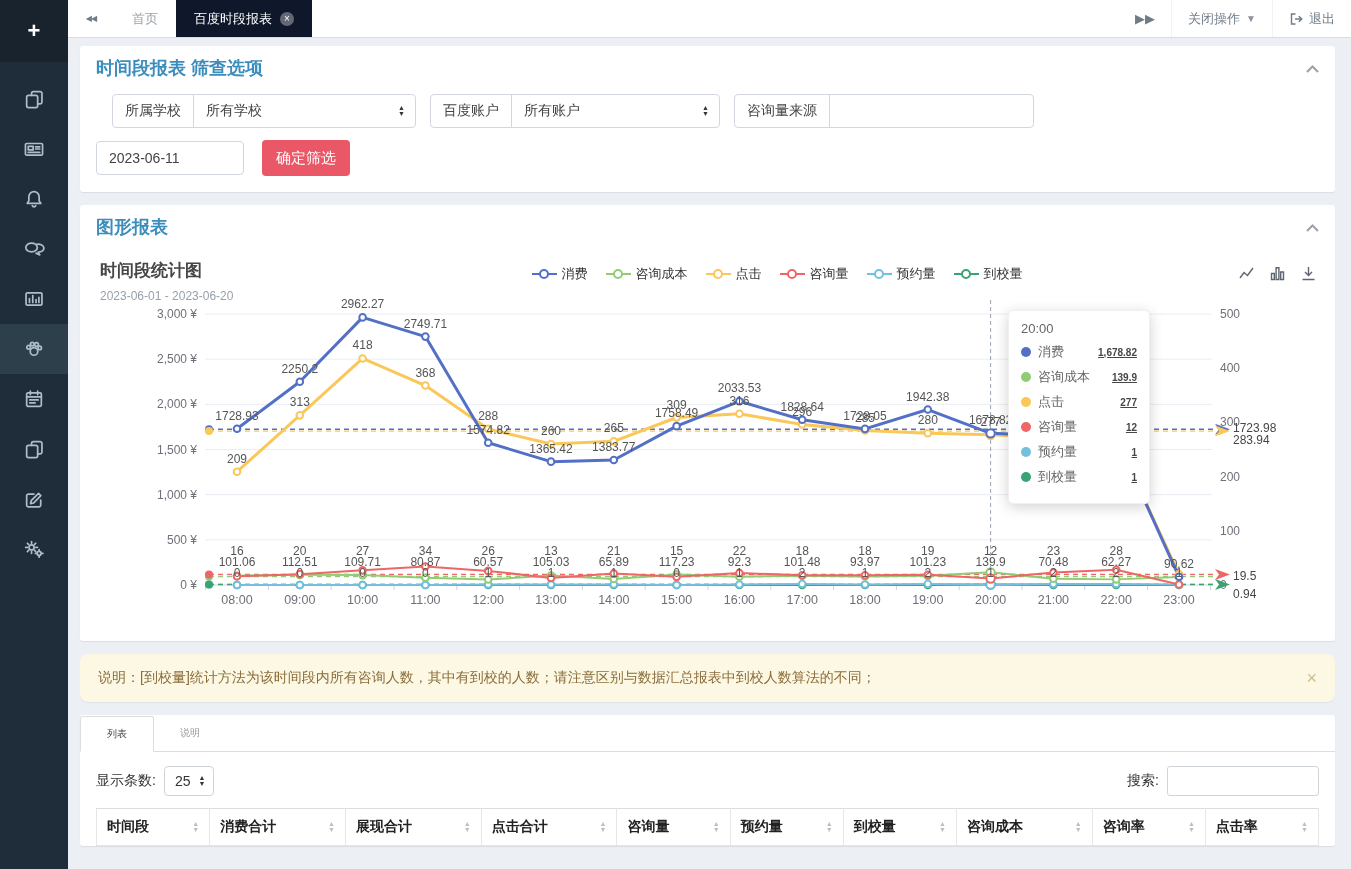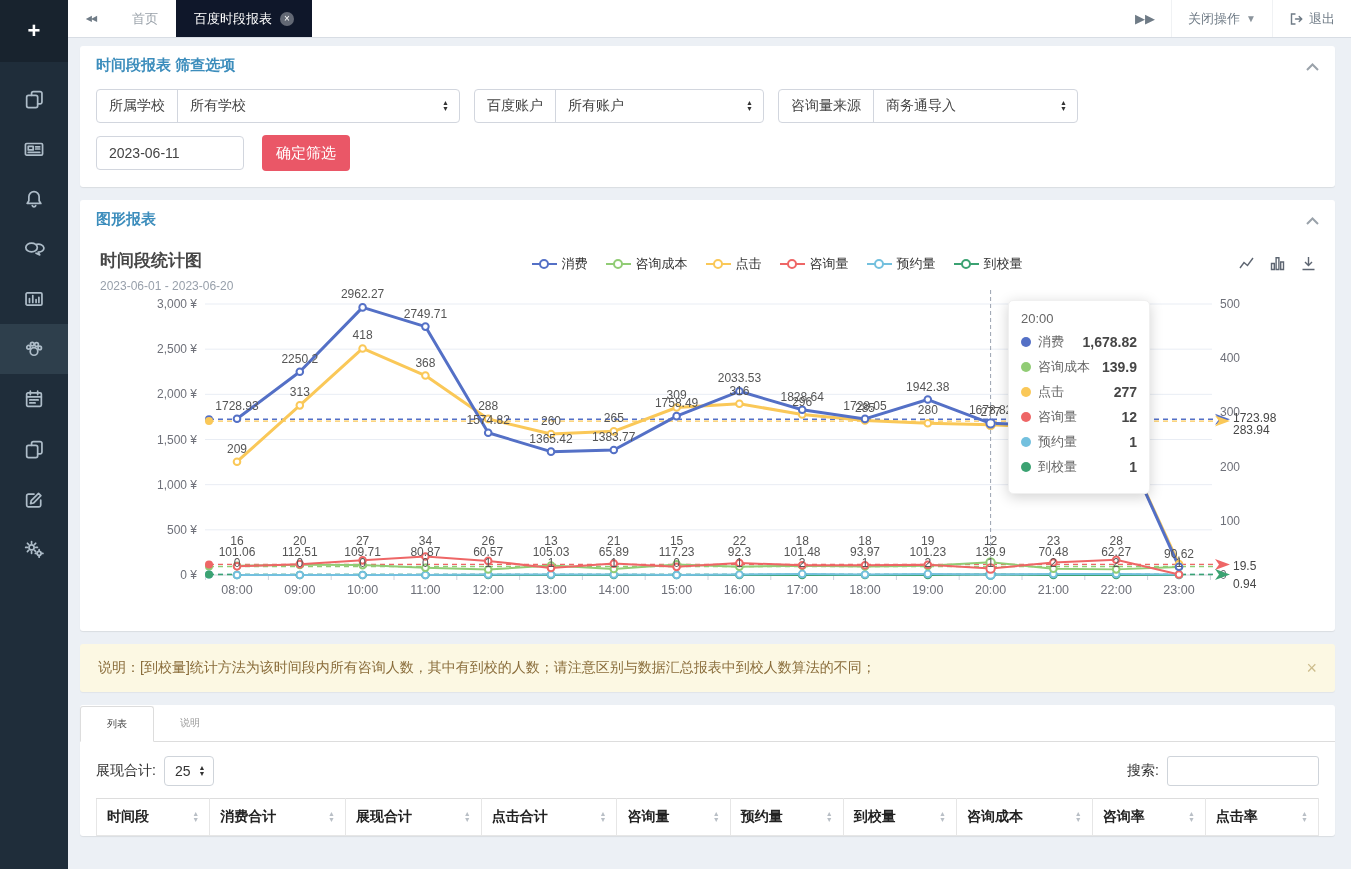--- a/index.html
+++ b/index.html
@@ -27,21 +27,21 @@
     display:flex; align-items:center; justify-content:center; font-size:10px; line-height:1; color:#fff; cursor:pointer; }
   .tb-right { margin-left:auto; display:flex; align-items:stretch; }
   .tb-btn { display:flex; align-items:center; gap:6px; padding:0 16px; color:#6f7b86; font-size:13px;
     border-left:1px solid #f0f2f4; cursor:pointer; }
   .caret { font-size:10px; color:#8b949c; }
 
   
   .content { flex:1; padding:8px 16px 0 12px; overflow:hidden; }
   .panel { background:#fff; border-radius:3px; box-shadow:0 1px 1px rgba(0,0,0,.08); margin-bottom:13px; position:relative; }
   .panel-hd { display:flex; align-items:center; justify-content:space-between; padding:10px 16px; }
-  .panel-title { color:#3c8dbc; font-size:15px; font-weight:bold; }
+  .panel-title { color:#3c8dbc; font-size:18px; font-weight:bold; }
   .collapse-ic svg { width:13px; height:8px; stroke:#9aa2aa; stroke-width:2; fill:none; }
 
   
   .filter-row { display:flex; gap:14px; padding:4px 16px 0 16px; }
   .igroup { display:flex; border:1px solid #d2d6de; border-radius:4px; height:34px; overflow:hidden; background:#fff; }
   .igroup .lbl { display:flex; align-items:center; padding:0 12px; border-right:1px solid #d2d6de; color:#444; white-space:nowrap; }
   .igroup .val { display:flex; align-items:center; justify-content:space-between; padding:0 10px 0 12px; color:#444; flex:1; cursor:pointer; }
   .updown { display:flex; flex-direction:column; font-size:7px; line-height:6px; color:#333; margin-left:8px; }
   .filter-row2 { display:flex; gap:10px; padding:12px 16px 16px 16px; align-items:center; }
   .date-input { width:148px; height:34px; border:1px solid #d2d6de; border-radius:4px; display:flex; align-items:center;
@@ -65,24 +65,24 @@
   .toolbox svg { width:17px; height:17px; stroke:#5d6571; fill:none; stroke-width:1.4; cursor:pointer; }
   .chart-svg { position:absolute; inset:0; z-index:1; }
 
   
   .c-tooltip { position:absolute; z-index:6; left:928px; top:61px; width:142px; background:#fff; border-radius:5px;
     box-shadow:0 3px 14px rgba(0,0,0,.18); border:1px solid #f0f0f0; padding:8px 12px 10px 12px; }
   .tt-title { color:#666; font-size:13px; margin:2px 0 6px 0; }
   .tt-row { display:flex; align-items:center; margin:7px 0; }
   .tt-dot { width:10px; height:10px; border-radius:50%; margin-right:7px; flex:0 0 10px; }
   .tt-name { color:#666; font-size:13px; }
-  .tt-val { margin-left:auto; font-weight:bold; color:#464646; font-size:14px; }
-
-  
-  .note { background:#fcf8e3; border-radius:3px; padding:15px 18px; color:#8a6d3b; font-size:14px;
+  .tt-val { margin-left:auto; font-weight:bold; color:#464646; font-size:10px;text-decoration:underline; }
+
+  
+  .note { background:#fcf8e3; border-radius:8px; padding:15px 18px; color:#8a6d3b; font-size:14px;
     display:flex; align-items:center; margin-bottom:13px; box-shadow:0 1px 1px rgba(0,0,0,.05); }
   .note-close { margin-left:auto; color:#cdbd8d; font-size:18px; cursor:pointer; line-height:1; }
 
   
   .tabstrip { display:flex; border-bottom:1px solid #ddd; padding:0 0 0 0; margin-top:2px; }
   .ttab { padding:10px 26px; font-size:10px; cursor:pointer; color:#9a9a9a; position:relative; top:1px; }
   .ttab.active { background:#fff; border:1px solid #ddd; border-bottom:1px solid #fff; border-radius:3px 3px 0 0; color:#444; }
   .tbl-controls { display:flex; align-items:center; padding:14px 16px 12px 16px; }
   .pg-label { color:#333; }
   .pg-select { display:flex; align-items:center; border:1px solid #cfd4da; border-radius:4px; height:30px; padding:0 8px 0 10px; margin-left:8px; cursor:pointer; }
@@ -208,21 +208,21 @@
       <section class="panel">
         <div class="panel-hd">
           <span class="panel-title">时间段报表 筛查选项</span>
           <span class="collapse-ic">
             <svg viewBox="0 0 13 8">
                 <polyline points="1,7 6.5,1.5 12,7"></polyline>
               </svg>
           </span>
         </div>
         <div class="filter-row">
-          <div class="igroup" style="width:364px;">
+          <div class="igroup" style="width:304px;margin-left:16px;">
             <span class="lbl">所属学校</span>
             <span class="val">
               <span>所有学校</span>
               <span class="updown">
                   <span>▲</span>
                   <span>▼</span>
                 </span>
             </span>
           </div>
           <div class="igroup" style="width:290px;">
@@ -230,27 +230,20 @@
             <span class="val">
               <span>所有账户</span>
               <span class="updown">
                   <span>▲</span>
                   <span>▼</span>
                 </span>
             </span>
           </div>
           <div class="igroup" style="width:300px;">
             <span class="lbl">咨询量来源</span>
-            <span class="val">
-              <span>商务通导入</span>
-              <span class="updown">
-                  <span>▲</span>
-                  <span>▼</span>
-                </span>
-            </span>
           </div>
         </div>
         <div class="filter-row2">
           <div class="date-input">
             <span>2023-06-11</span>
           </div>
           <button class="btn-red">确定筛选</button>
         </div>
       </section>
 
@@ -616,21 +609,21 @@
         <span>说明：[到校量]统计方法为该时间段内所有咨询人数，其中有到校的人数；请注意区别与数据汇总报表中到校人数算法的不同；</span>
         <span class="note-close">×</span>
       </section>
 
       <section class="panel" style="margin-bottom:0;">
         <div class="tabstrip">
           <div class="ttab active">列表</div>
           <div class="ttab">说明</div>
         </div>
         <div class="tbl-controls">
-          <span class="pg-label">展现合计:</span>
+          <span class="pg-label">显示条数:</span>
           <span class="pg-select">
             <span>25</span>
             <span class="updown">
                 <span>▲</span>
                 <span>▼</span>
               </span>
           </span>
           <span class="search-wrap">
             <span>搜索:</span>
             <input class="search-input" type="text" value="" style="">

